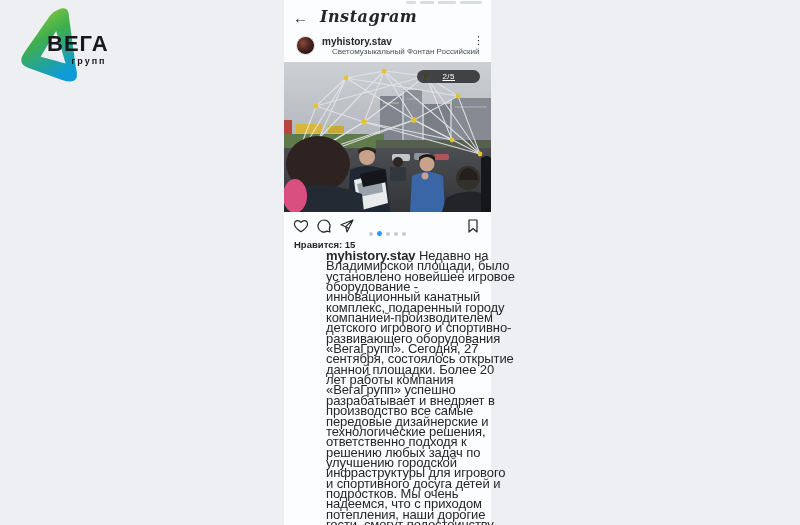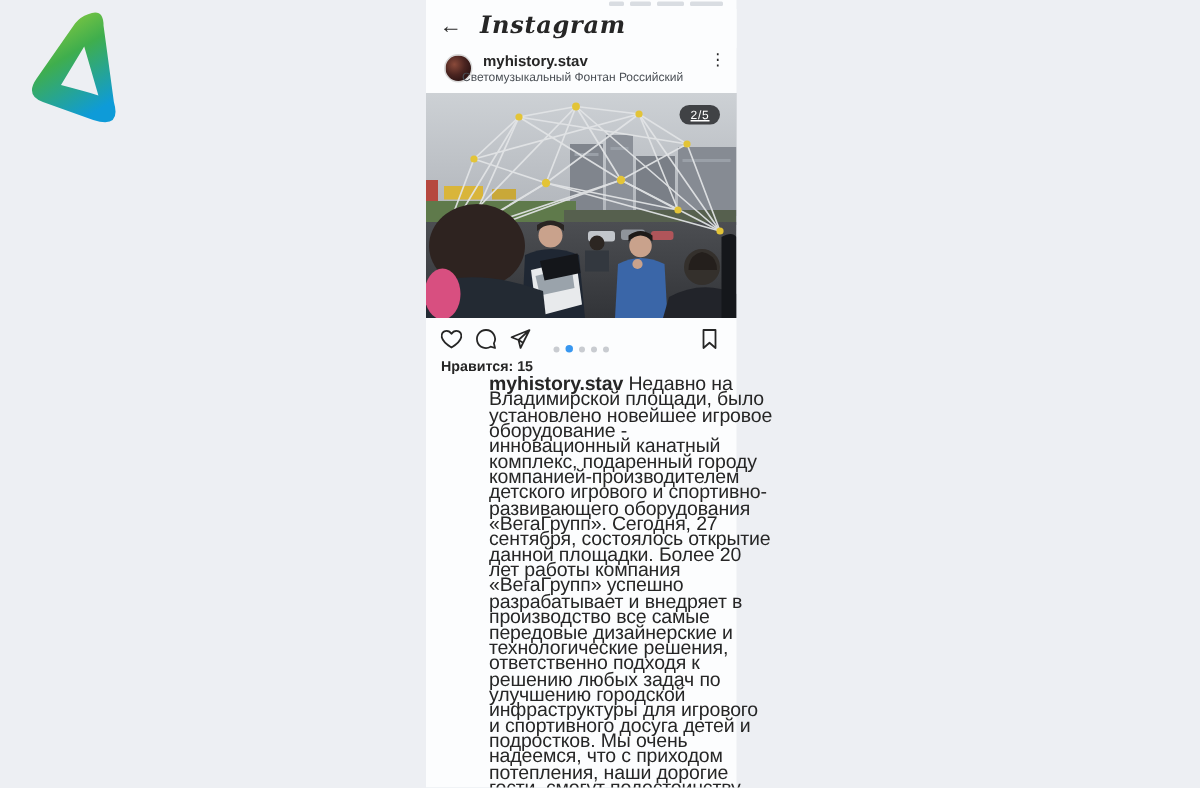--- a/index.html
+++ b/index.html
@@ -21,28 +21,28 @@
 
   .ig-header { position:absolute; left:0; top:6px; width:207px; height:26px; background:#fcfdfe; }
   .back-arrow { position:absolute; left:9px; top:2px; font-size:15px; color:#262626; line-height:20px; }
   .ig-title { position:absolute; left:36px; top:1px; font-family:"DejaVu Serif", serif; font-style:italic; font-weight:bold; font-size:16px; color:#262626; letter-spacing:0.5px; }
 
   .profile-row { position:absolute; left:0; top:33px; width:207px; height:27px; }
   .avatar { position:absolute; left:12px; top:3px; width:19px; height:19px; border-radius:50%;
             background:radial-gradient(circle at 35% 35%, #8a4a3a 0%, #4a2420 45%, #17090c 100%);
             border:1px solid #d8d8d8; }
   .username { position:absolute; left:38px; top:3px; font-size:10px; font-weight:bold; color:#262626; }
-  .profile-sub { position:absolute; left:24px; top:14px; font-size:8px; color:#4a4f55; }
+  .profile-sub { position:absolute; left:48px; top:14px; font-size:8px; color:#4a4f55; }
   .menu-dots { position:absolute; right:10px; top:4px; font-size:11px; color:#262626; letter-spacing:0; line-height:6px; text-align:center; width:8px; }
 
   
   .photo { position:absolute; left:0; top:62px; width:207px; height:150px; overflow:hidden; background:#b8bcc1; }
   .photo svg { display:block; }
   .carousel-badge { position:absolute; right:11px; top:8px; background:rgba(25,27,30,0.78); color:#fff;
-                    font-size:8px; padding:2px 7px; border-radius:9px; letter-spacing:0.5px;text-decoration:underline; }
+                    font-size:8px; padding:2px 25px; border-radius:9px; letter-spacing:0.5px;text-decoration:underline; }
 
   
   .action-row { position:absolute; left:0; top:213px; width:207px; height:26px; }
   .act-icon { position:absolute; top:5px; width:16px; height:16px; }
   .act-icon svg { width:16px; height:16px; }
   .i-like { left:9px; } .i-comment { left:32px; } .i-share { left:55px; }
   .i-save { right:10px; }
   .dots { position:absolute; left:0; right:0; top:11px; text-align:center; }
   .dot { display:inline-block; width:4px; height:4px; border-radius:50%; margin:0 2px; vertical-align:middle; }
 
@@ -62,20 +62,24 @@
     <defs>
       <linearGradient id="vg" x1="0.1" y1="0" x2="0.55" y2="1">
         <stop offset="0" stop-color="#9ad23c"></stop>
         <stop offset="0.45" stop-color="#3fae4d"></stop>
         <stop offset="1" stop-color="#0e9bd8"></stop>
       </linearGradient>
     </defs>
     <path fill="url(#vg)" fill-rule="evenodd" d="M52,4 Q64,-1 64,13 L72,72 Q78,93 56,86 L17,72 Q3,67 12,54 L42,11 Q46,6 52,4 Z
          M49,29 L60,67 Q50,64 31,59 Z"></path>
   </svg>
+  <div class="vega-text">
+    <div class="vega-title">ВЕГА</div>
+    <div class="vega-sub">групп</div>
+  </div>
 </div>
 
 <div class="phone">
 
   <div class="statusbar">
     <span class="sb-chip" style="left:122px;width:10px;"></span>
     <span class="sb-chip" style="left:136px;width:14px;"></span>
     <span class="sb-chip" style="left:154px;width:18px;"></span>
     <span class="sb-chip" style="left:176px;width:22px;"></span>
   </div>

